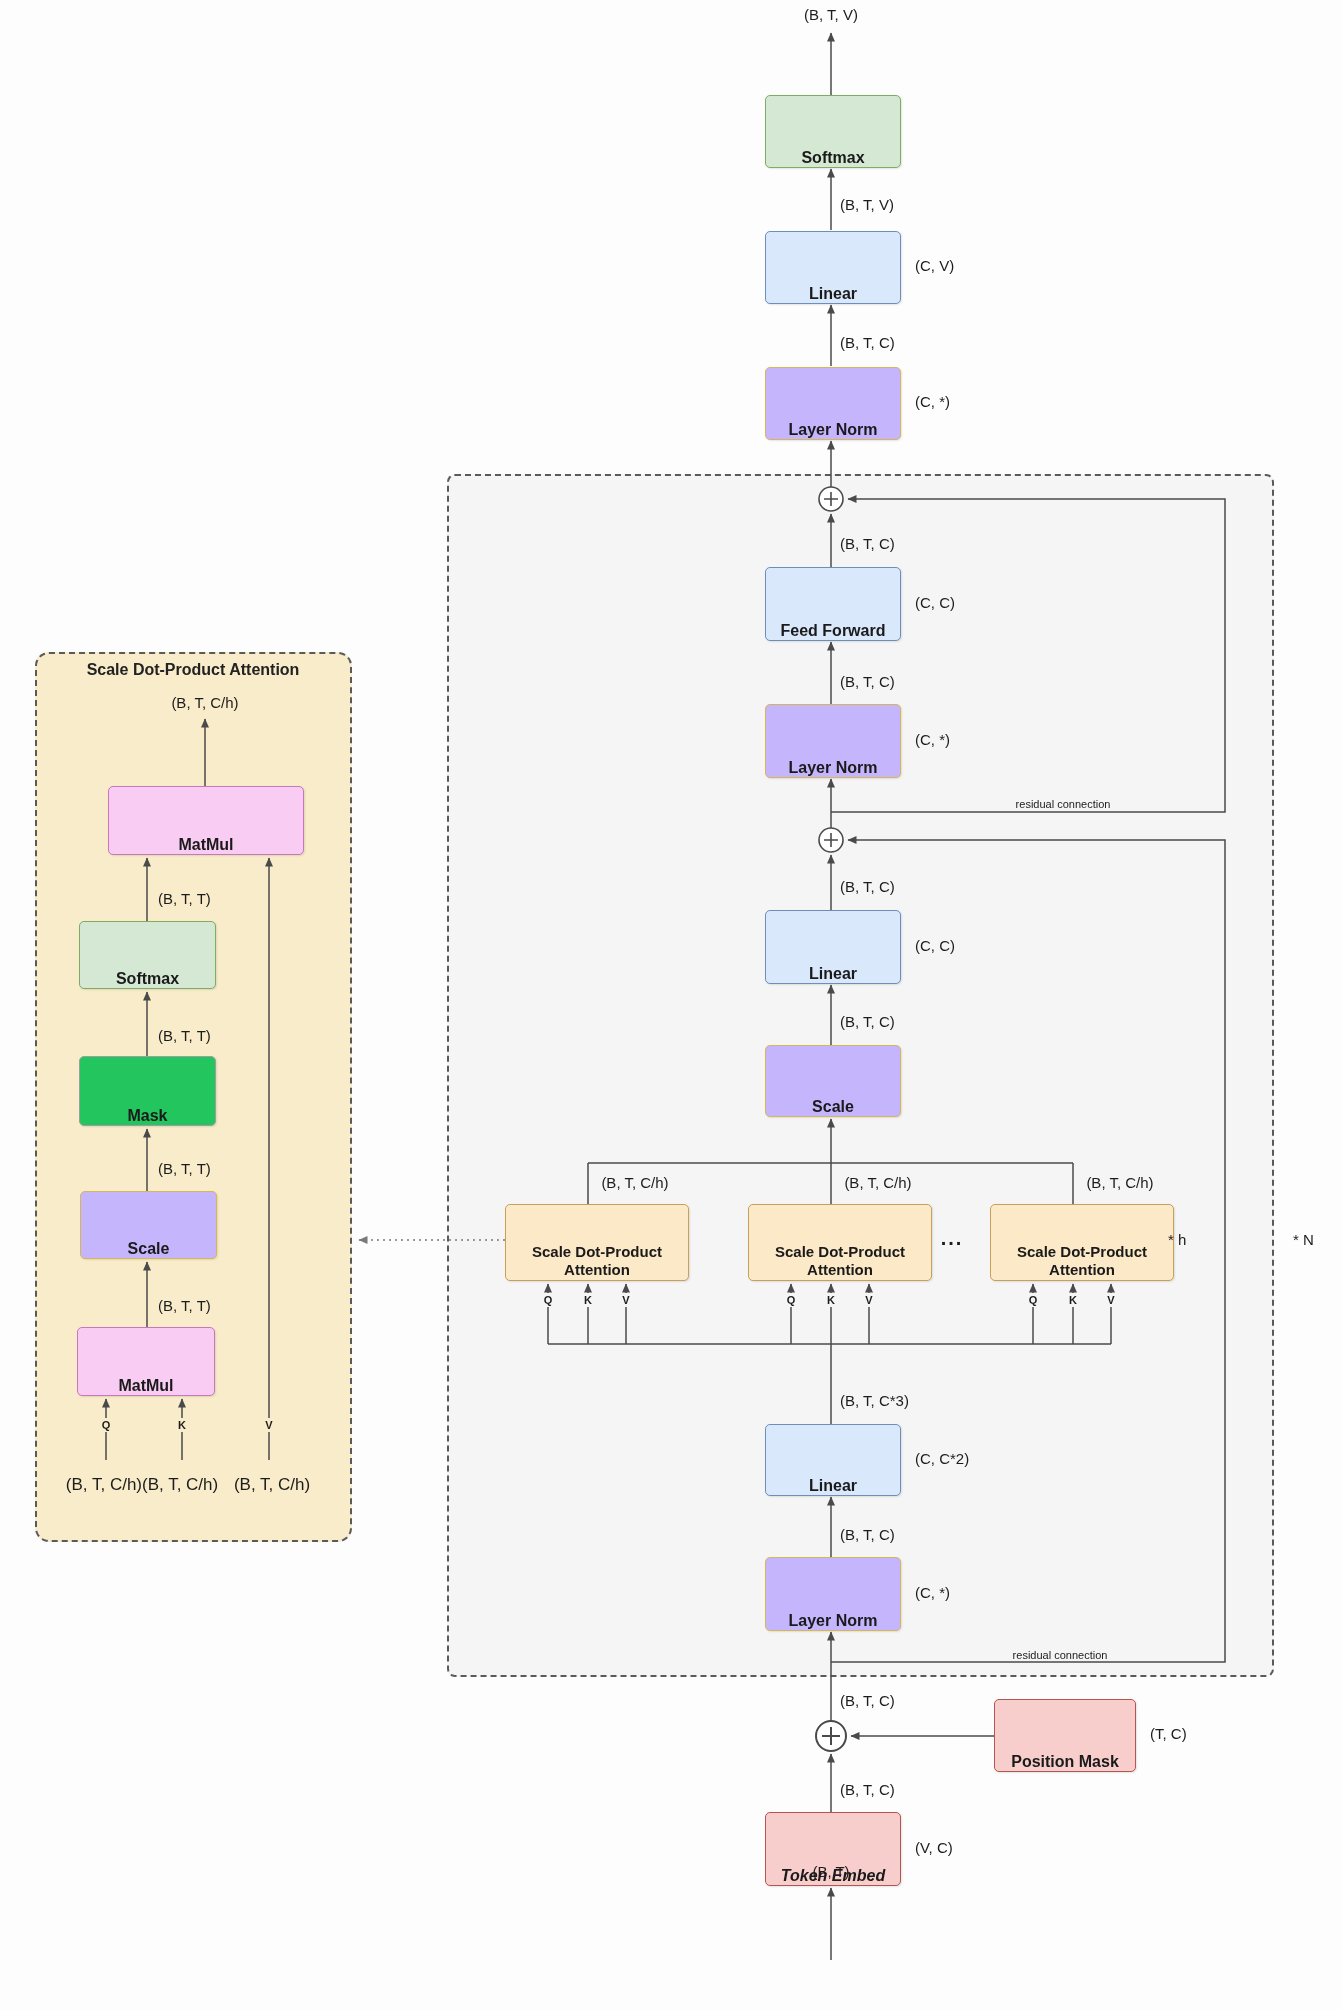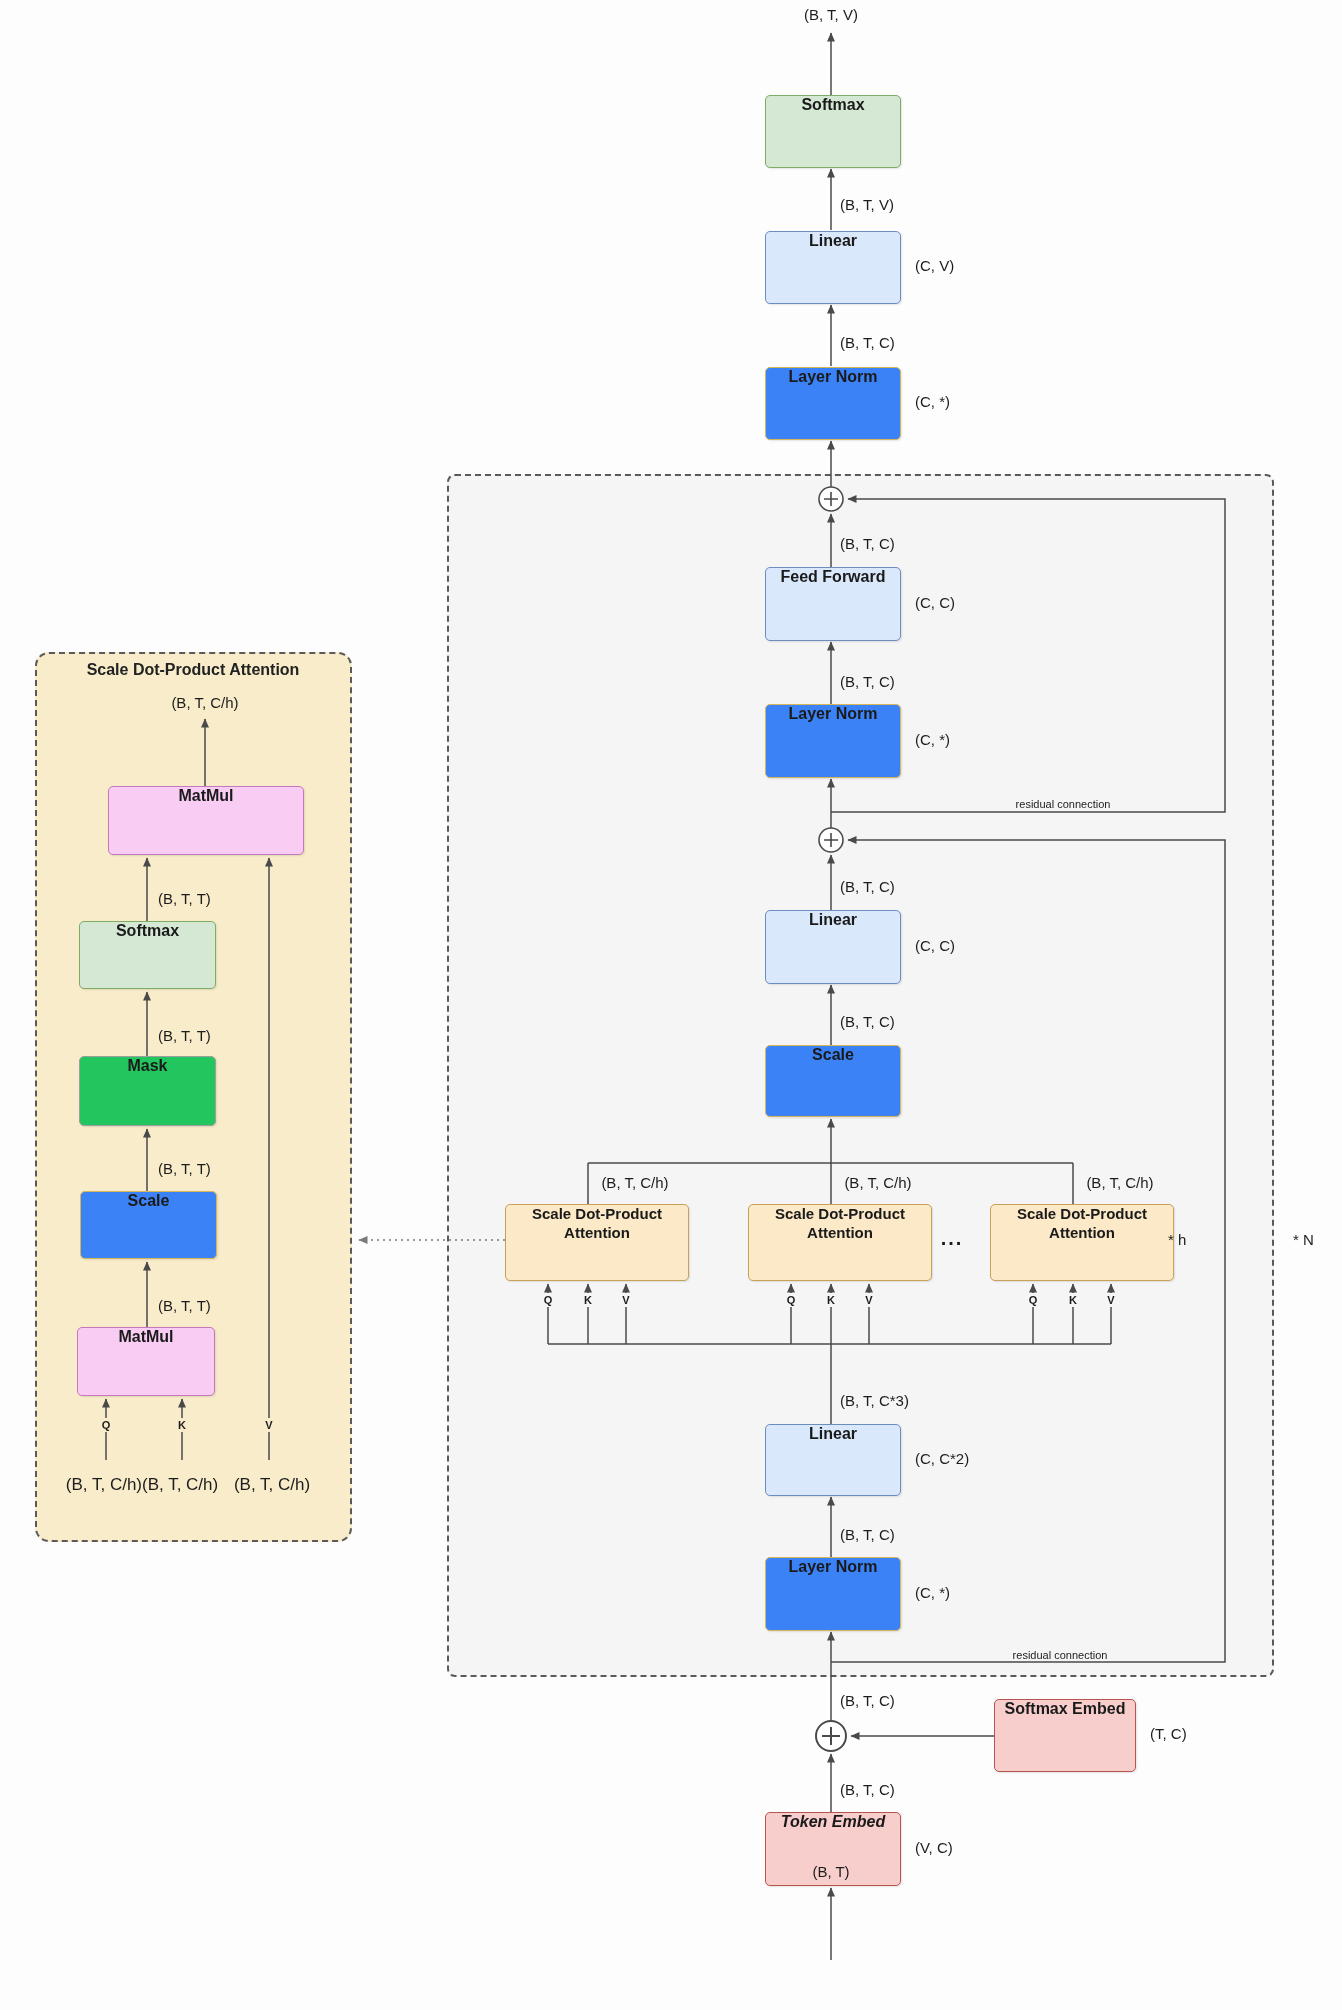--- a/index.html
+++ b/index.html
@@ -6,27 +6,27 @@
   .canvas {
     position:relative; width:1342px; height:2010px; margin:0 auto;
     background:#fdfdfd; font-family:"Liberation Sans", sans-serif;
     overflow:hidden; color:#1c1c1c;
   }
   .panel { position:absolute; border:2px dashed #5a5a5a; z-index:1; }
   .block-panel { background:#f5f5f6; border-radius:8px; }
   .detail-panel { background:#f8ecca; border-radius:14px; }
   svg.wires { position:absolute; left:0; top:0; z-index:2; }
   .box {
-    position:absolute; z-index:3; display:flex; align-items:flex-start; justify-content:center;
+    position:absolute; z-index:3; display:flex; align-items:flex-end; justify-content:center;
     text-align:center; font-weight:bold; font-size:16px; color:#1a1a1a;
     border-radius:5px; border:1.6px solid #888; box-shadow:1px 1px 2px rgba(0,0,0,0.10);
   }
   .green  { background:#d5e8d4; border-color:#7fac63; }
   .blue   { background:#dae8fc; border-color:#6c8ebf; }
-  .yellow { background:#3b82f6; border-color:#d6b656; }
+  .yellow { background:#c4b5fd; border-color:#d6b656; }
   .red    { background:#f8cecc; border-color:#b85450; }
   .tan    { background:#fbe9c7; border-color:#c9a057; }
   .pink   { background:#f9cdf3; border-color:#c678bc; }
   .maskc  { background:#22c55e; border-color:#9e9e9e; }
   .head-box { font-size:15px; line-height:1.25; padding:0 8px; }
   .lbl {
     position:absolute; z-index:4; font-size:15px; height:20px; line-height:20px;
     white-space:nowrap; color:#1c1c1c;
   }
   .cx { transform:translateX(-50%); text-align:center; }
@@ -161,21 +161,21 @@
     <span>Scale Dot-Product Attention</span>
   </div>
 
   <div class="box blue" style="left:765px; top:1424px; width:134px; height:70px;">
     <span>Linear</span>
   </div>
   <div class="box yellow" style="left:765px; top:1557px; width:134px; height:72px;">
     <span>Layer Norm</span>
   </div>
   <div class="box red" style="left:994px; top:1699px; width:140px; height:71px;">
-    <span>Softmax Embed</span>
+    <span>Position Mask</span>
   </div>
   <div class="box red" style="left:765px; top:1812px; width:134px; height:72px;font-style:italic;">
     <span>Token Embed</span>
   </div>
 
   <div class="box pink" style="left:108px; top:786px; width:194px; height:67px;">
     <span>MatMul</span>
   </div>
   <div class="box green" style="left:79px; top:921px; width:135px; height:66px;">
     <span>Softmax</span>

